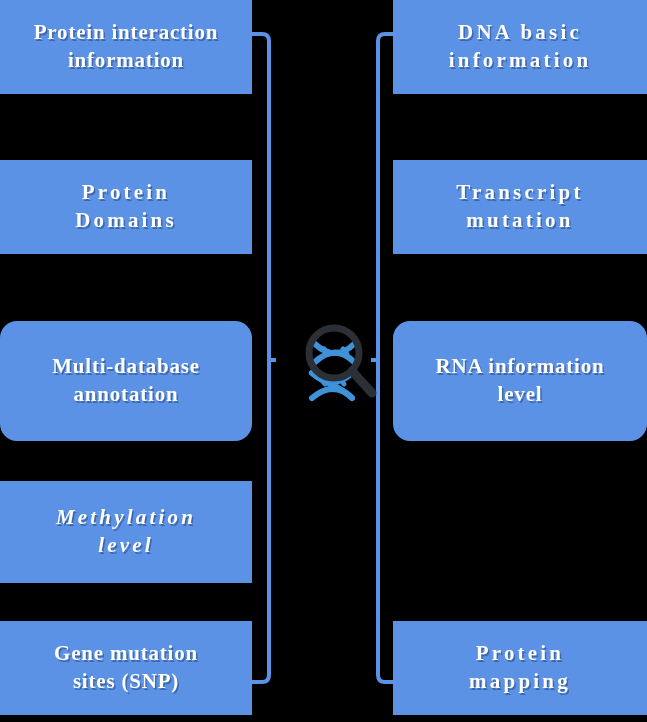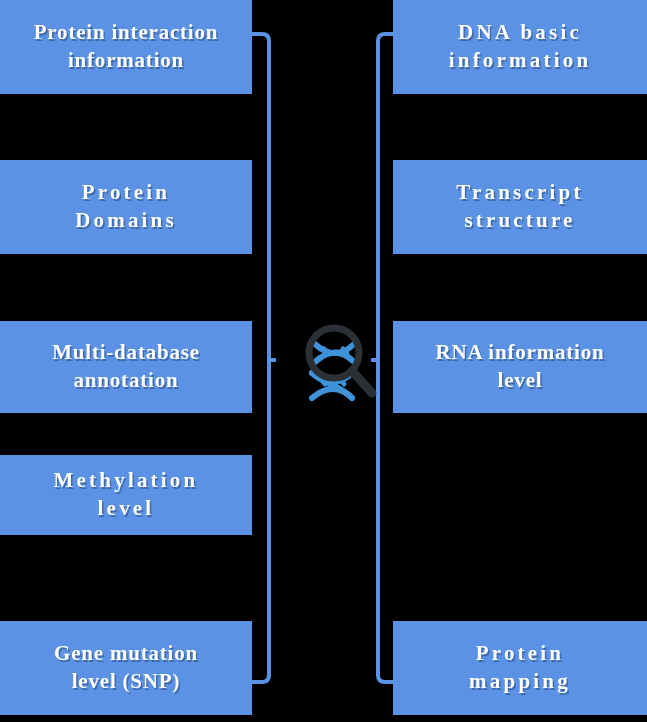--- a/index.html
+++ b/index.html
@@ -40,22 +40,22 @@
   .node-label.tight { letter-spacing: 0.8px; }
   .node-label.wide  { letter-spacing: 3.2px; }
 
   
   .col-left  { left: 0px;   width: 252px; }
   
   .col-right { left: 393px; width: 254px; }
 
   .row1 { top: 0px;   height: 94px; }
   .row2 { top: 160px; height: 94px; }
-  .row3 { top: 321px; height: 92px; }
-  .row4 { top: 455px; height: 80px; }
+  .row3 { top: 321px; height: 120px; border-radius: 17px; }
+  .row4 { top: 481px; height: 102px; font-style: italic; }
   .row5 { top: 621px; height: 94px; }
 
   
   .bracket {
     position: absolute;
     top: 30px;
     height: 656px;
     width: 28px;
   }
   .bracket svg { display: block; }
@@ -88,30 +88,30 @@
   <div class="node col-left row3">
     <span class="node-label tight">Multi-database
 annotation</span>
   </div>
   <div class="node col-left row4">
     <span class="node-label wide">Methylation
 level</span>
   </div>
   <div class="node col-left row5">
     <span class="node-label tight">Gene mutation
-level (SNP)</span>
+sites (SNP)</span>
   </div>
 
   <div class="node col-right row1">
     <span class="node-label wide">DNA basic
 information</span>
   </div>
   <div class="node col-right row2">
     <span class="node-label wide">Transcript
-structure</span>
+mutation</span>
   </div>
   <div class="node col-right row3">
     <span class="node-label tight">RNA information
 level</span>
   </div>
   <div class="node col-right row5">
     <span class="node-label wide">Protein
 mapping</span>
   </div>
 

